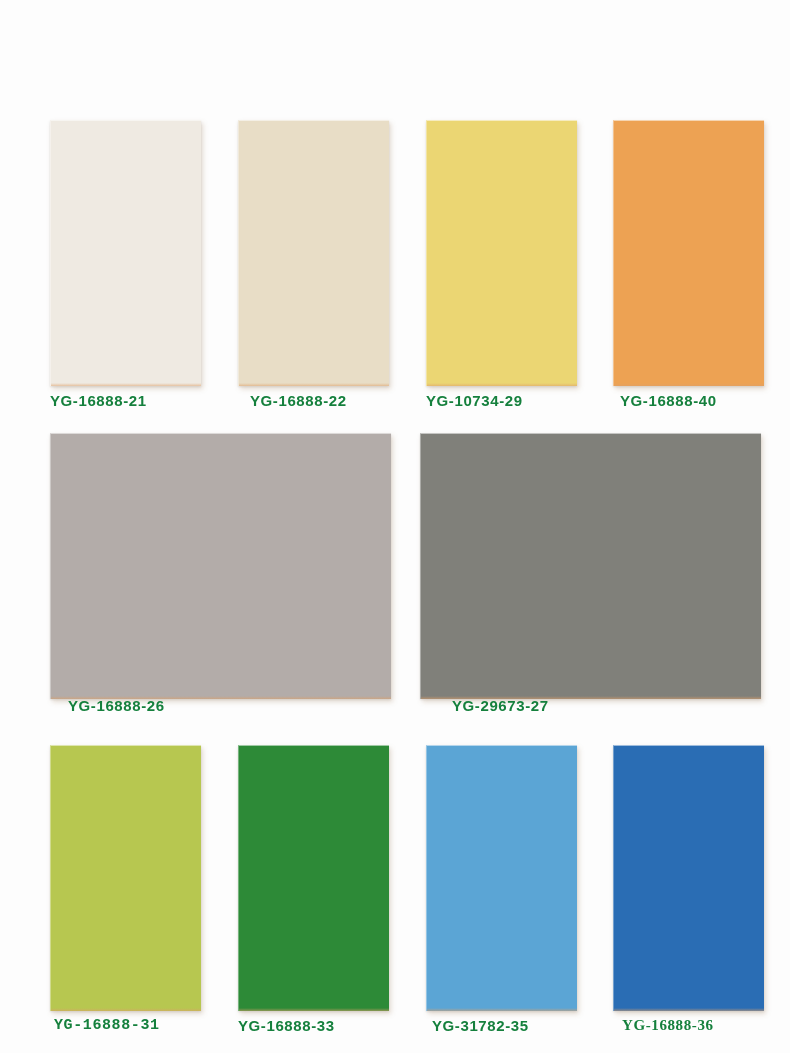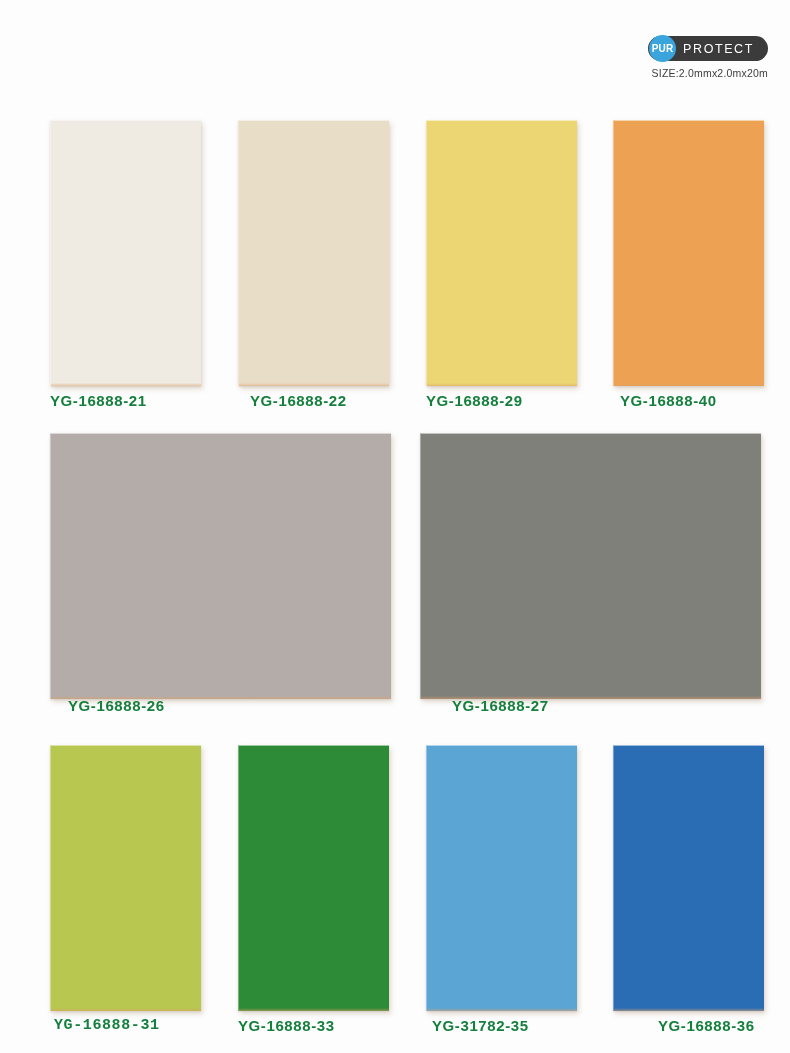--- a/index.html
+++ b/index.html
@@ -158,71 +158,62 @@
   
   .r3 { top: 745px; height: 265px; width: 150px; }
   .r3c1 { left: 50px; }
   .r3c2 { left: 238px; }
   .r3c3 { left: 426px; }
   .r3c4 { left: 613px; }
   .r3l { top: 1017px; }
   .r3l1 { left: 54px; font-family: Liberation Mono, monospace; }
   .r3l2 { left: 238px; }
   .r3l3 { left: 432px; }
-  .r3l4 { left: 658px; }
+  .r3l4 { left: 622px; font-family: Liberation Serif, serif; }
 </style>
 </head>
 <body>
 
 <div class="page">
 
   <div class="header">
 
 
-    <div class="badge-block">
-      <div class="badge-pill" style="background: rgb(59, 59, 59);">
-        <span class="badge-circle" style="background: rgb(58, 165, 221); box-shadow: rgb(58, 165, 221) 0px 0px 0px 1px;">
-          <span class="badge-circle-text">PUR</span>
-        </span>
-        <span class="badge-word">PROTECT</span>
-      </div>
-      <div class="badge-size">SIZE:2.0mmx2.0mx20m</div>
-    </div>
 
   </div>
 
   <div class="swatch r1 r1c1">
     <div class="swatch-chip" style="background-color: rgb(239, 234, 226);"></div>
   </div>
   <div class="swatch-label r1l r1l1">YG-16888-21</div>
 
   <div class="swatch r1 r1c2">
     <div class="swatch-chip" style="background-color: rgb(232, 221, 198);"></div>
   </div>
   <div class="swatch-label r1l r1l2">YG-16888-22</div>
 
   <div class="swatch r1 r1c3">
     <div class="swatch-chip" style="background-color: rgb(235, 214, 115);"></div>
   </div>
-  <div class="swatch-label r1l r1l3">YG-16888-29</div>
+  <div class="swatch-label r1l r1l3">YG-10734-29</div>
 
   <div class="swatch r1 r1c4">
     <div class="swatch-chip" style="background-color: rgb(237, 162, 83);"></div>
   </div>
   <div class="swatch-label r1l r1l4">YG-16888-40</div>
 
   <div class="swatch r2 r2c1">
     <div class="swatch-chip" style="background-color: rgb(179, 172, 169);"></div>
   </div>
   <div class="swatch-label r2l r2l1">YG-16888-26</div>
 
   <div class="swatch r2 r2c2">
     <div class="swatch-chip" style="background-color: rgb(128, 128, 122);"></div>
   </div>
-  <div class="swatch-label r2l r2l2">YG-16888-27</div>
+  <div class="swatch-label r2l r2l2">YG-29673-27</div>
 
   <div class="swatch r3 r3c1">
     <div class="swatch-chip" style="background-color: rgb(183, 199, 80);"></div>
   </div>
   <div class="swatch-label r3l r3l1">YG-16888-31</div>
 
   <div class="swatch r3 r3c2">
     <div class="swatch-chip" style="background-color: rgb(45, 138, 55);"></div>
   </div>
   <div class="swatch-label r3l r3l2">YG-16888-33</div>

